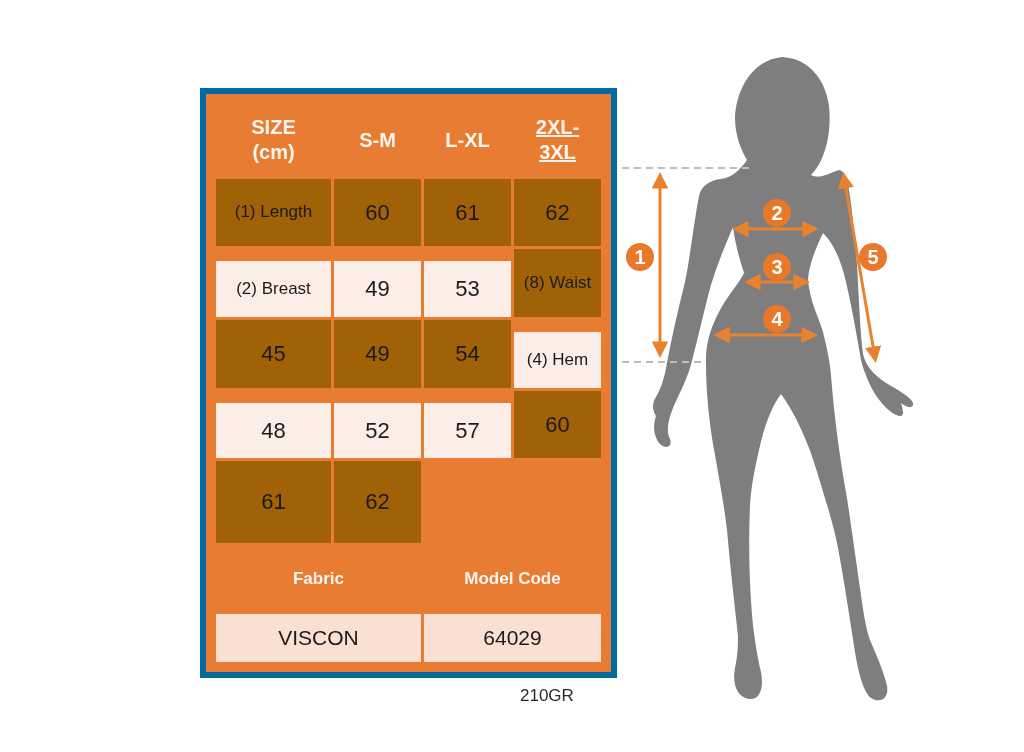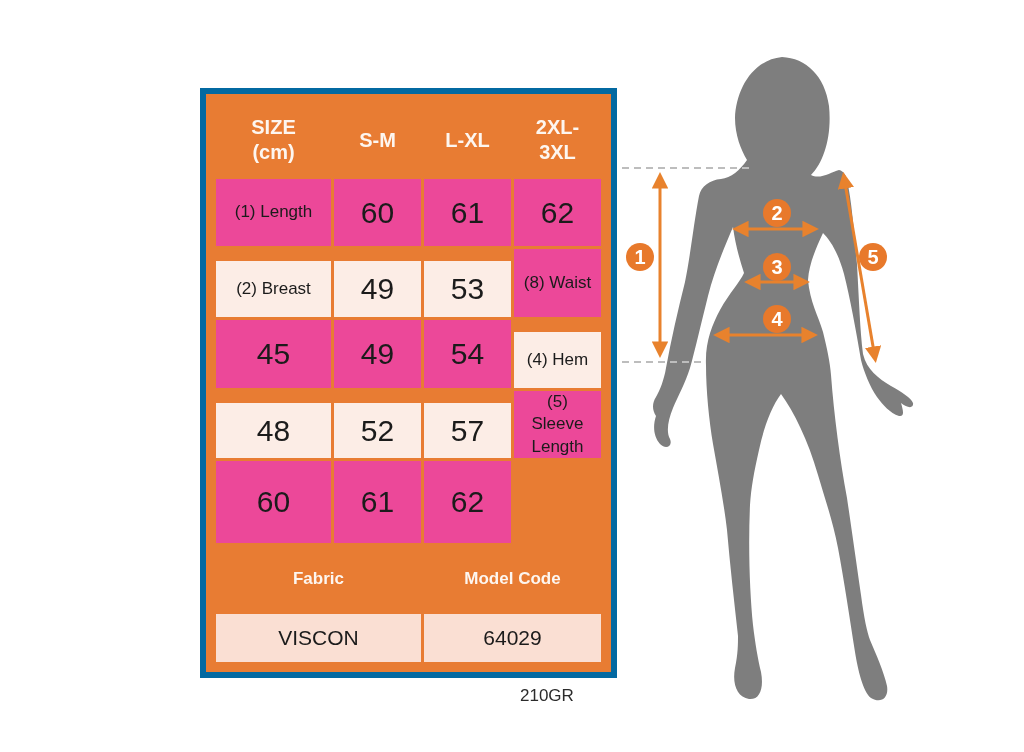--- a/index.html
+++ b/index.html
@@ -11,24 +11,24 @@
   .size-table{
     position:absolute;left:200px;top:88px;width:417px;height:590px;
     box-sizing:border-box;background:#E87C33;border:6px solid #0369a1;
     padding:10px;display:grid;gap:3px;
     grid-template-columns:115px 1fr 1fr 1fr;
     grid-template-rows:72px 67px 68px 68px 67px 82px 65px 1fr;
   }
   .cell{display:flex;align-items:center;justify-content:center;text-align:center;}
   .head{background:transparent;color:#FDF6F0;font-weight:bold;font-size:20px;line-height:1.25;}
   .head .wrap-narrow{display:inline-block;max-width:70px;}
-  .head .wrap-xnarrow{display:inline-block;max-width:58px;}
+  .head .wrap-xnarrow{display:inline-block;max-width:58px;text-decoration:underline;}
   .lbl{font-size:17px;color:#1b1b1b;line-height:1.3;padding:0 6px;}
-  .val{font-size:30px;color:#1b1b1b;}
-  .odd{background:#ec4899;}
+  .val{font-size:22px;color:#1b1b1b;}
+  .odd{background:#a16207;}
   .even{background:#FCEDE6;margin-top:12px;}
   .foot-head{background:transparent;color:#FDF6F0;font-weight:bold;font-size:17px;}
   .span12{grid-column:1/3;}
   .span34{grid-column:3/5;}
   .foot-val{background:#FADFD3;font-size:21px;color:#1b1b1b;}
   
   .weight{
     position:absolute;left:520px;top:686px;width:97px;text-align:left;
     font-size:17px;color:#2b2b2b;
   }
@@ -66,21 +66,20 @@
   <div class="cell lbl odd">(8) Waist</div>
   <div class="cell val odd">45</div>
   <div class="cell val odd">49</div>
   <div class="cell val odd">54</div>
 
   <div class="cell lbl even">(4) Hem</div>
   <div class="cell val even">48</div>
   <div class="cell val even">52</div>
   <div class="cell val even">57</div>
 
-  <div class="cell lbl odd">(5) Sleeve Length</div>
   <div class="cell val odd">60</div>
   <div class="cell val odd">61</div>
   <div class="cell val odd">62</div>
 
   <div class="cell foot-head span12">Fabric</div>
   <div class="cell foot-head span34">Model Code</div>
 
   <div class="cell foot-val span12">VISCON</div>
   <div class="cell foot-val span34">64029</div>
 </div>

